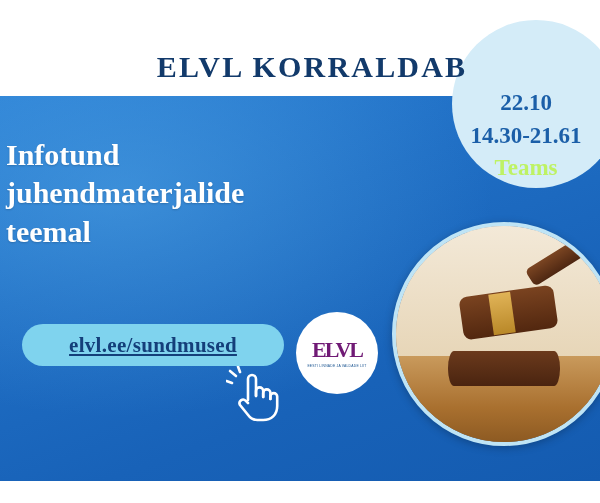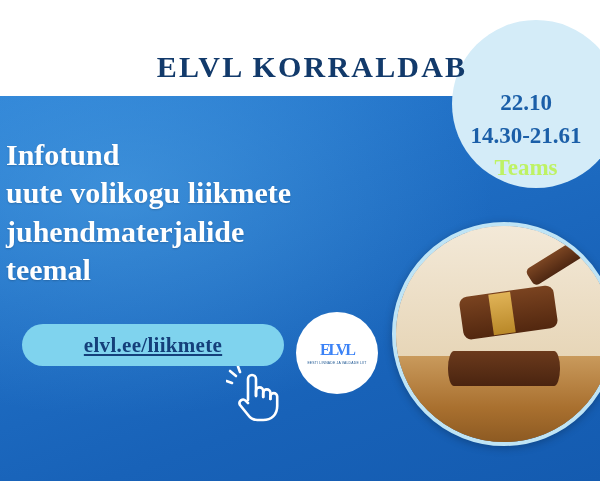--- a/index.html
+++ b/index.html
@@ -187,22 +187,22 @@
     width: 82px; height: 82px;
     background: #ffffff;
     border-radius: 50%;
     z-index: 8;
     display: flex;
     flex-direction: column;
     align-items: center;
     justify-content: center;
   }
   .logo-mark {
-    font-size: 16px;
-    color: #3b82f6;
+    font-size: 22px;
+    color: #701a75;
     font-weight: bold;
     line-height: 1;
     letter-spacing: -2px;
     font-family: "Liberation Serif", serif;
   }
   .logo-caption {
     font-size: 3.4px;
     color: #17528f;
     letter-spacing: 0.2px;
     margin-top: 3px;
@@ -225,27 +225,26 @@
 
   <div class="band-top"></div>
   <div class="band-title"></div>
   <div class="band-main"></div>
   <div class="band-bottom"></div>
 
   <div class="headline">ELVL KORRALDAB</div>
 
   <div class="main-text">
     <span class="ln">Infotund</span>
-    <span class="ln">uute volikogu liikmete</span>
     <span class="ln">juhendmaterjalide</span>
     <span class="ln">teemal</span>
   </div>
 
   <div class="link-pill">
-    <span>elvl.ee/liikmete</span>
+    <span>elvl.ee/sundmused</span>
   </div>
 
   <div class="date-bubble"></div>
   <div class="date-text">
     <span class="ln">22.10</span>
     <span class="ln">14.30-21.61</span>
     <span class="ln teams">Teams</span>
   </div>
 
   <div class="photo-circle">

